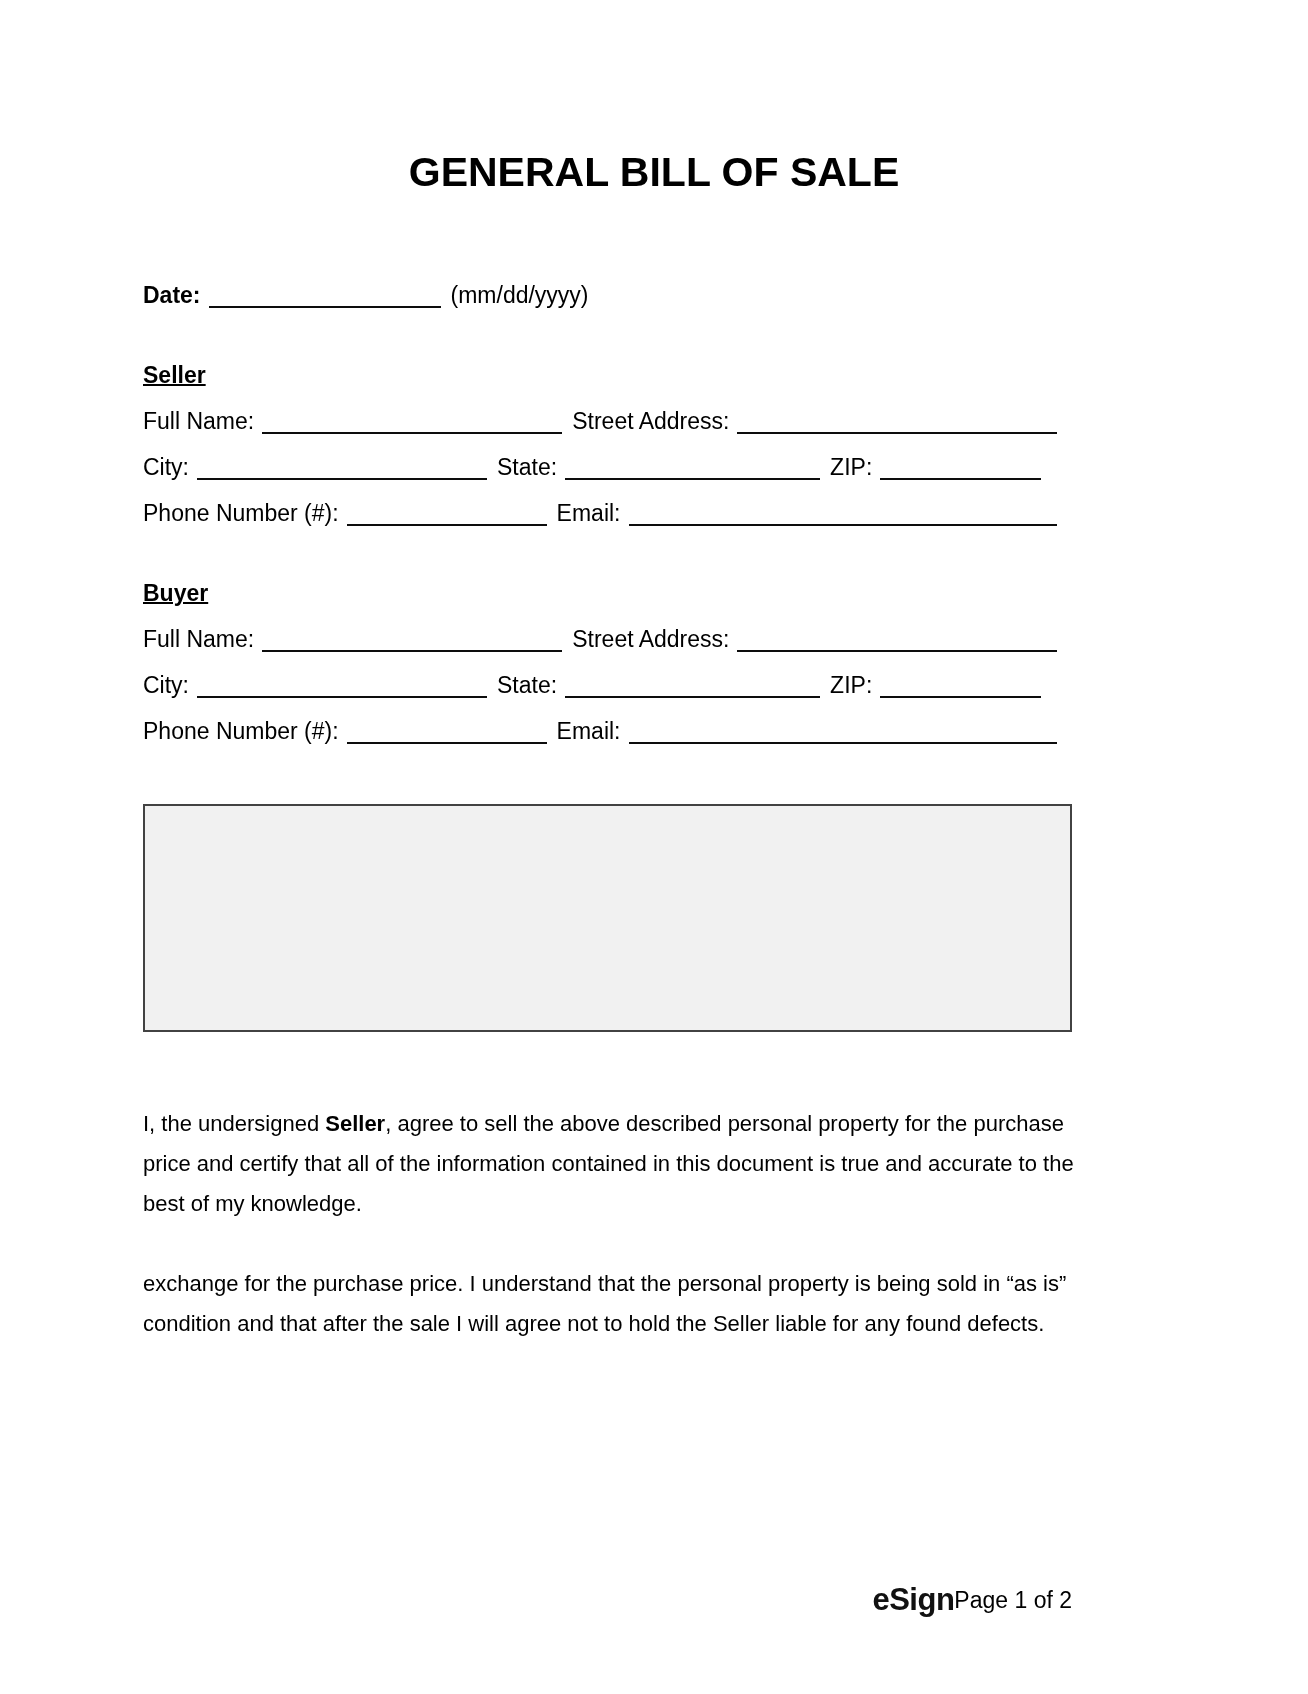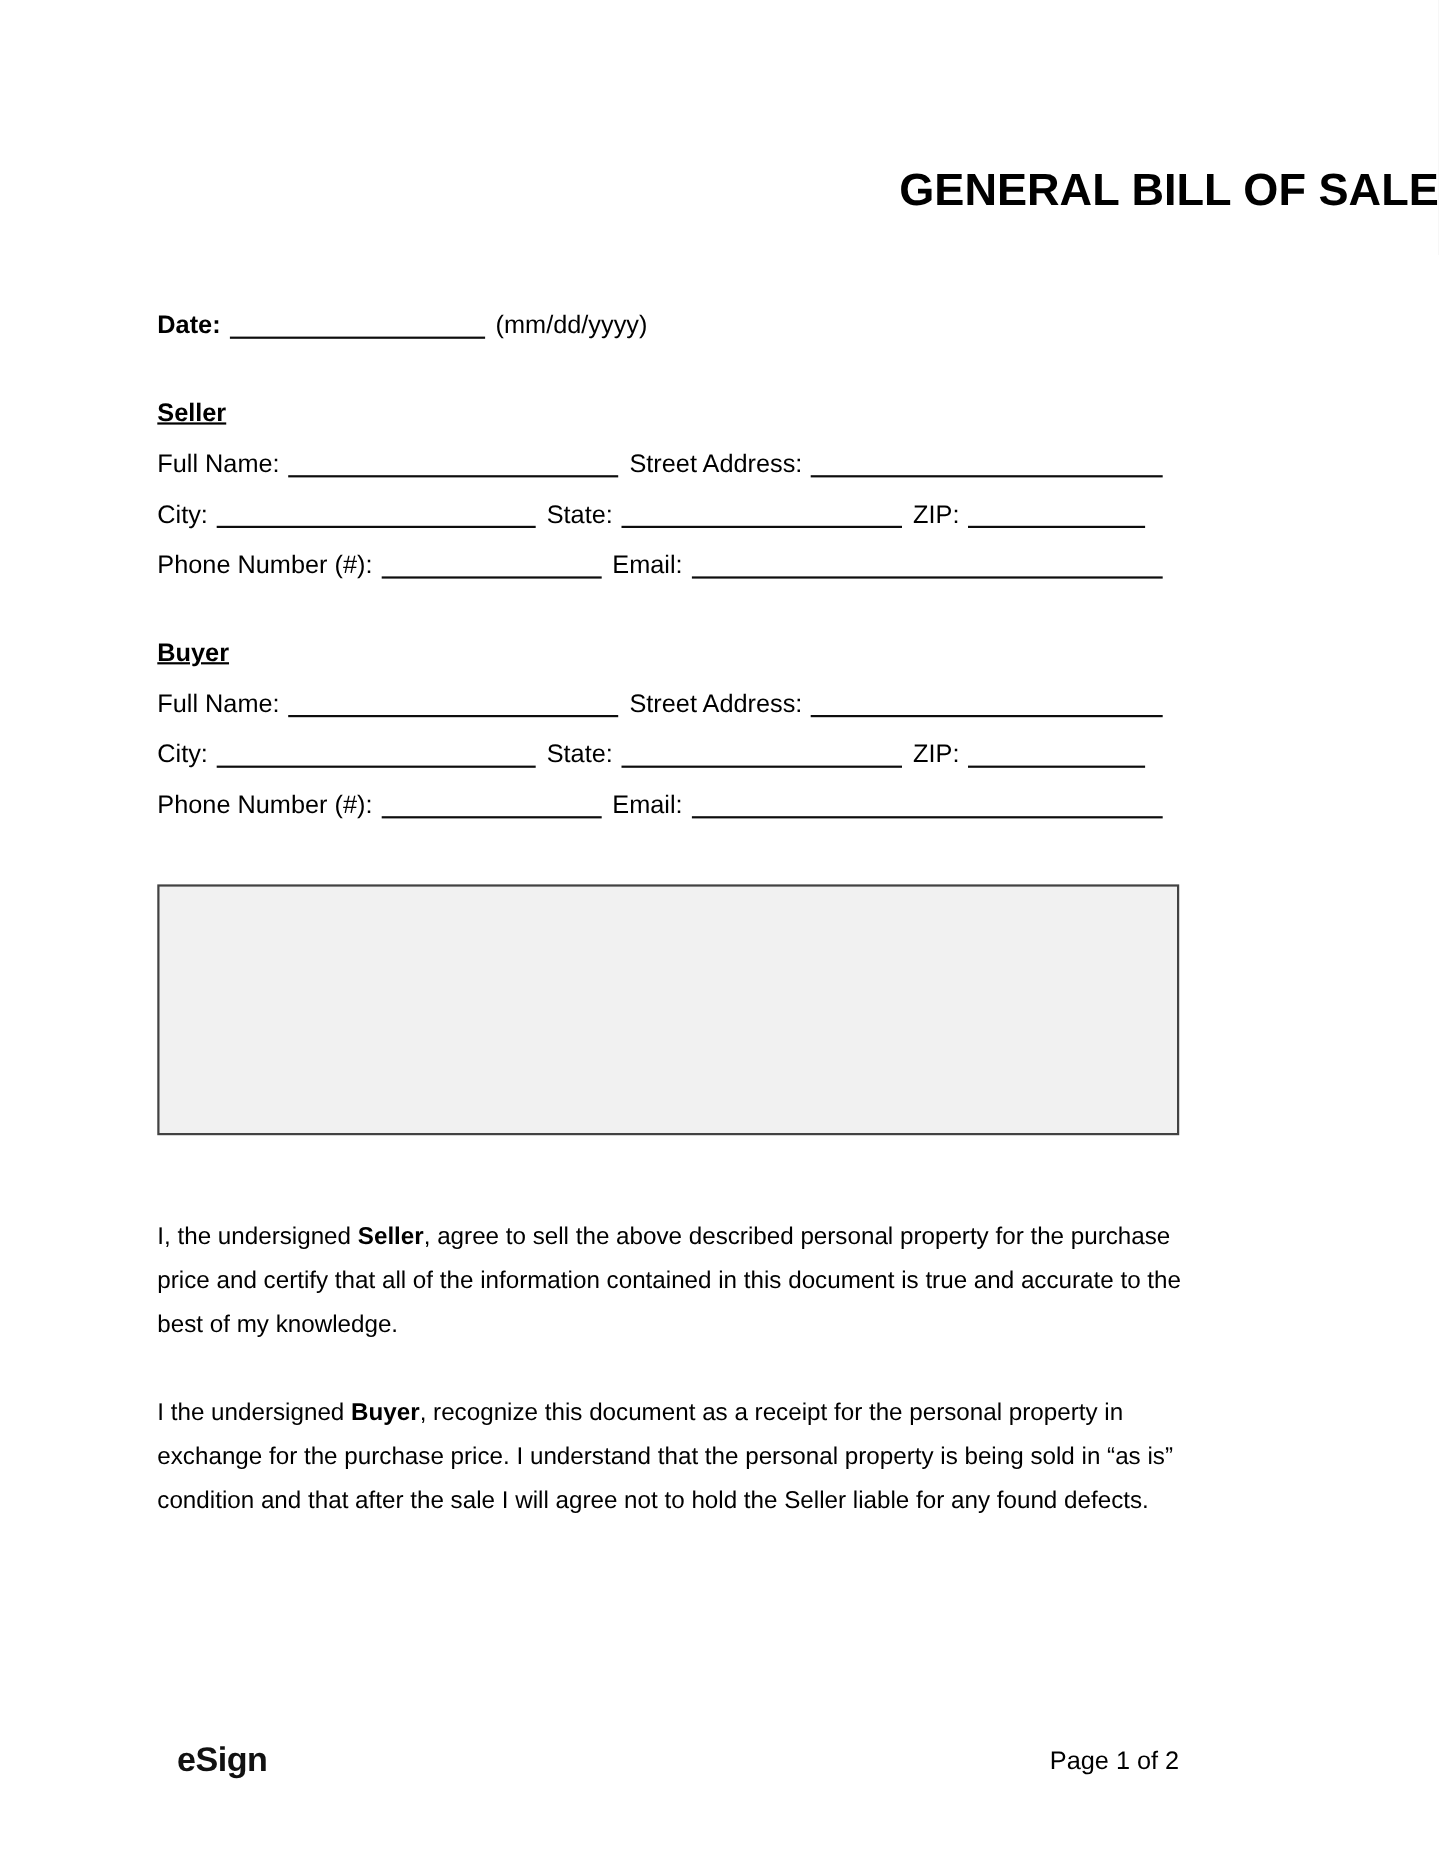--- a/index.html
+++ b/index.html
@@ -9,21 +9,21 @@
     background:#ffffff;
     margin:0 auto;
     font-family:"Liberation Sans","DejaVu Sans",sans-serif;
     color:#000;
     overflow:hidden;
   }
   .content{position:absolute;left:143px;width:929px;}
 
   .title{
     position:absolute;top:150px;left:0;width:100%;
-    text-align:right;
+    text-align:center;
     font-size:41px;font-weight:bold;line-height:44px;
     letter-spacing:0px;margin:0;
   }
 
   .block{position:absolute;left:0;right:0;}
 
   .frow{display:flex;align-items:flex-end;height:34px;margin-bottom:12px;padding-right:15px;}
   .frow .lbl{font-size:23px;line-height:34px;white-space:nowrap;}
   .frow .lbl.b{font-weight:bold;}
   .frow .lbl.mid{margin-left:10px;}
@@ -52,21 +52,21 @@
   .price-row .plbl{font-size:23px;font-weight:bold;line-height:32px;white-space:nowrap;}
   .price-row .dollar{font-size:23px;line-height:32px;margin-left:8px;}
   .price-row .line{margin-left:2px;width:230px;}
 
   .para{font-size:22px;line-height:40px;}
   .para .pline{white-space:nowrap;}
   .para b{font-weight:bold;}
 
   .footer{
     position:absolute;top:1578px;left:0;right:0;
-    display:flex;justify-content:space-between;align-items:flex-end;height:40px;
+    display:flex;justify-content:flex-end;align-items:flex-end;height:40px;
   }
   .logo{font-size:31px;font-weight:bold;letter-spacing:-0.5px;margin-left:18px;line-height:36px;color:#111;}
   .pageno{font-size:23px;line-height:36px;}
 </style>
 </head>
 <body>
 
 <div class="page">
 
   <h1 class="title">GENERAL BILL OF SALE</h1>
@@ -136,21 +136,20 @@
     <div class="desc-box">
       <div class="desc-fill"></div>
     </div>
 
     <div class="block para" style="top:1104px;">
         <div class="pline"><span>I, the undersigned </span><b>Seller</b><span>, agree to sell the above described personal property for the purchase</span></div>
         <div class="pline"><span>price and certify that all of the information contained in this document is true and accurate to the</span></div>
         <div class="pline"><span>best of my knowledge.</span></div>
       </div>
     <div class="block para" style="top:1264px;">
-        <div class="pline"><span>I the undersigned </span><b>Buyer</b><span>, recognize this document as a receipt for the personal property in</span></div>
         <div class="pline"><span>exchange for the purchase price. I understand that the personal property is being sold in “as is”</span></div>
         <div class="pline"><span>condition and that after the sale I will agree not to hold the Seller liable for any found defects.</span></div>
       </div>
 
     <div class="footer">
       <span class="logo">eSign</span>
       <span class="pageno">Page 1 of 2</span>
     </div>
 
   </div>

